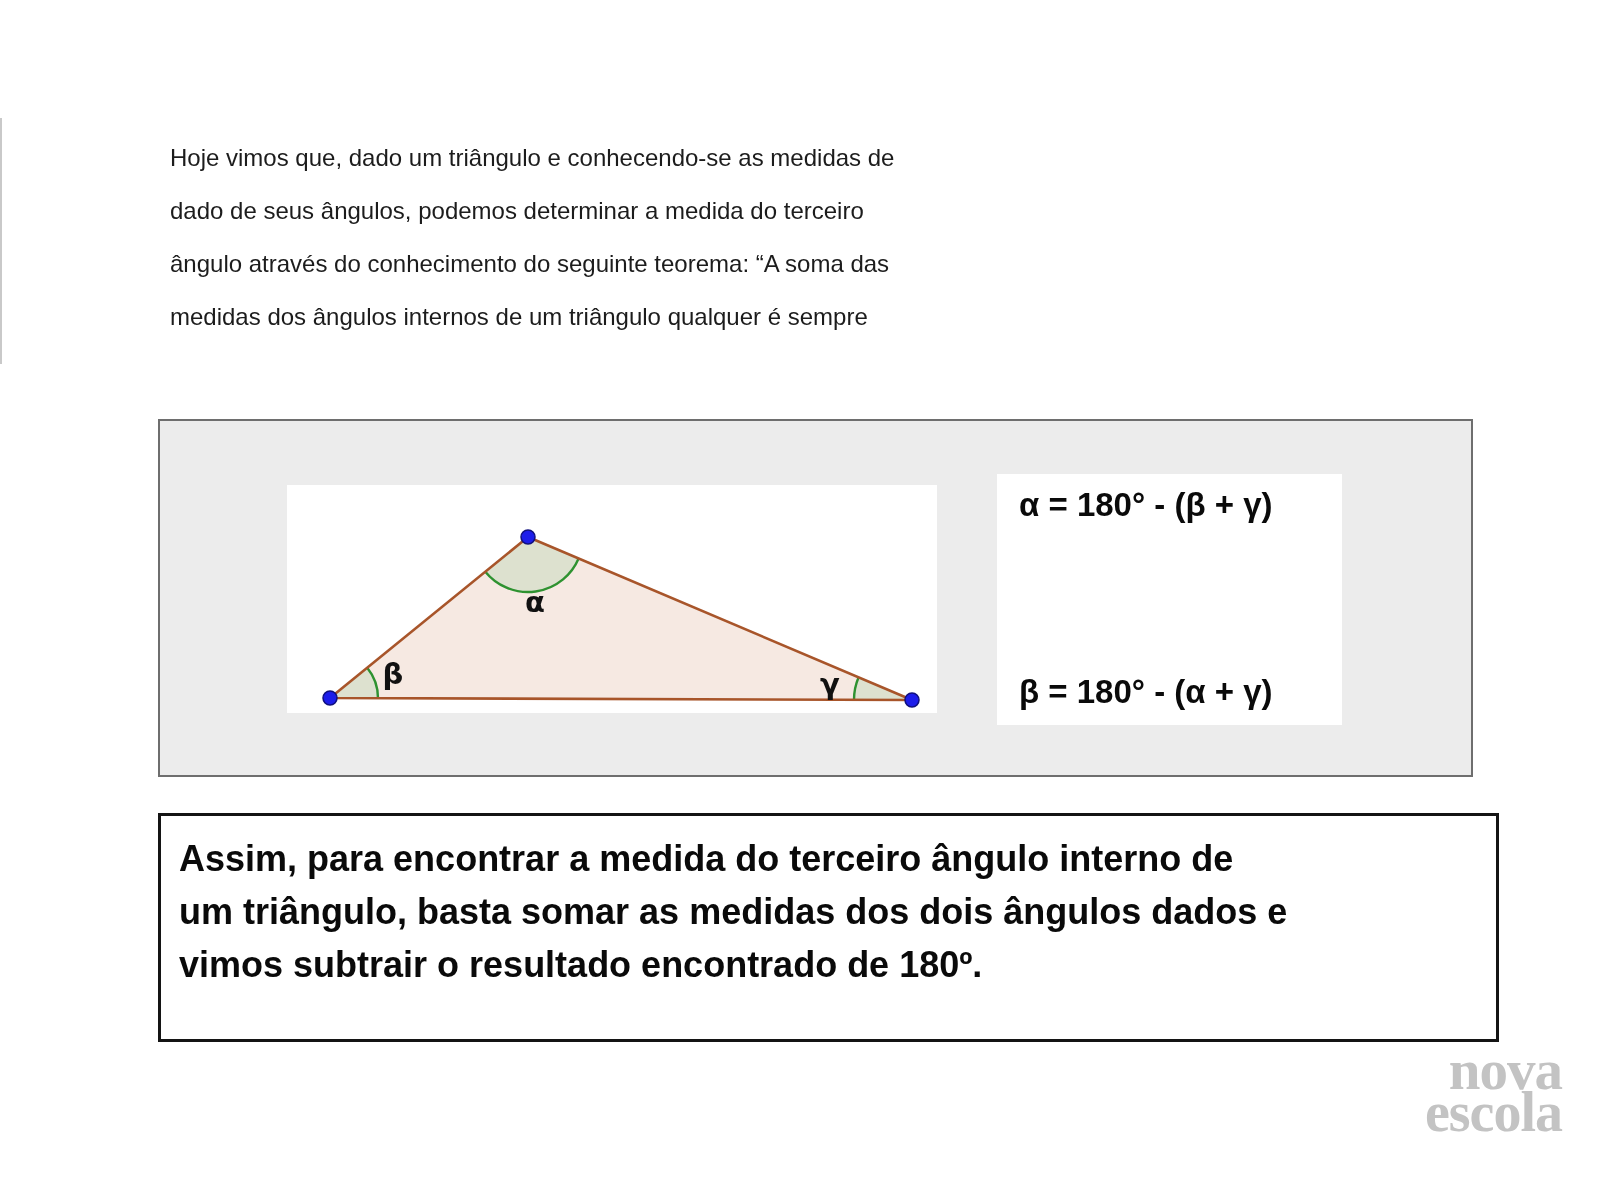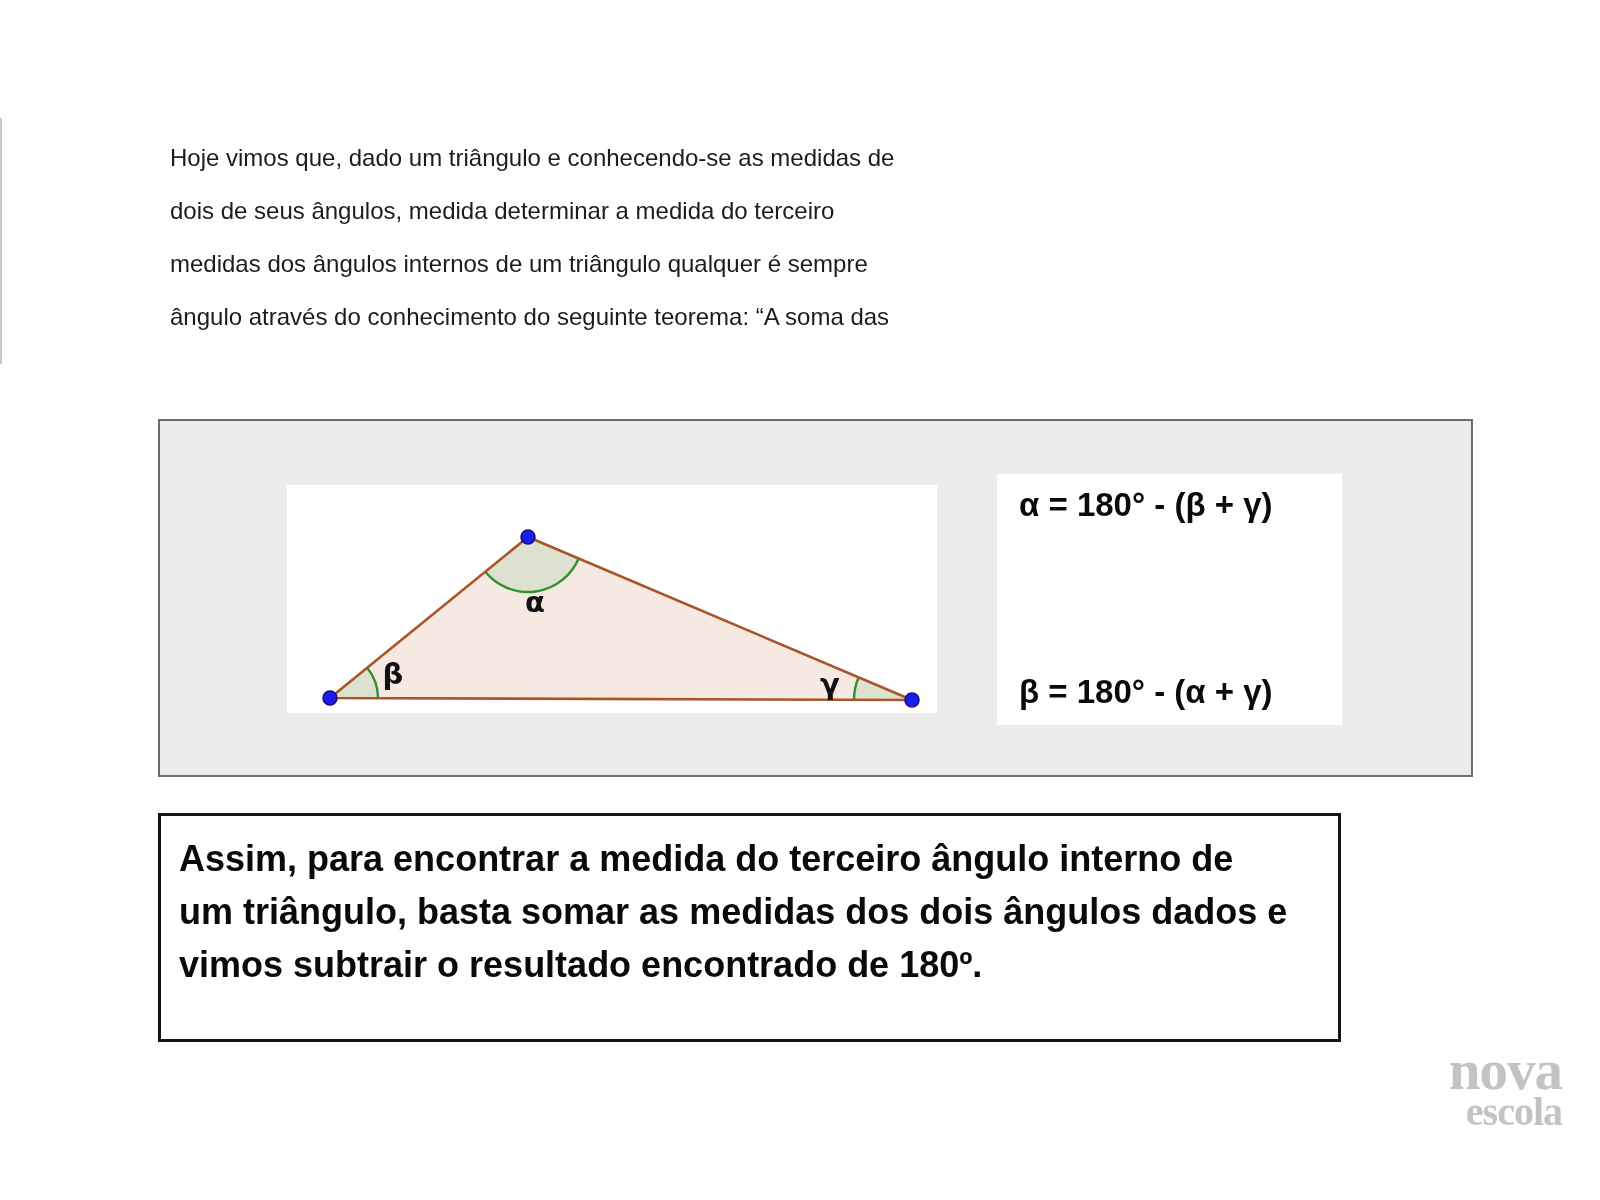--- a/index.html
+++ b/index.html
@@ -31,51 +31,51 @@
     background: #ffffff;
     display: flex; flex-direction: column; justify-content: space-between;
     padding: 12px 0 14px 22px;
   }
   .formula-line {
     font-weight: 700; font-size: 33px; color: #0a0a0a;
     font-family: "Liberation Sans", sans-serif; white-space: nowrap;
   }
 
   .conclusion-box {
-    position: absolute; left: 158px; top: 813px; width: 1183px; height: 229px;
+    position: absolute; left: 158px; top: 813px; width: 1341px; height: 229px;
     background: #ffffff; border: 3px solid #141414;
     padding: 16px 18px;
   }
   .conclusion-box .line {
     font-weight: 700; font-size: 36px; line-height: 53px; color: #0a0a0a;
   }
 
   .logo {
     position: absolute; right: 38px; top: 1048px; text-align: right;
     font-family: "Liberation Serif", serif; font-weight: 700;
     color: #c3c3c3; letter-spacing: -1px;
   }
   .logo .l1 { font-size: 57px; line-height: 44px; }
-  .logo .l2 { font-size: 40px; line-height: 40px; }
+  .logo .l2 { font-size: 56px; line-height: 40px; }
 
   svg text {
     font-family: "DejaVu Sans", sans-serif; font-weight: 700;
     font-size: 29px; fill: #111111;
   }
 </style>
 </head>
 <body>
 
 <div class="left-accent"></div>
 
 <div class="intro">
   <div class="line">Hoje vimos que, dado um triângulo e conhecendo-se as medidas de</div>
-  <div class="line">dois de seus ângulos, medida determinar a medida do terceiro</div>
+  <div class="line">dado de seus ângulos, podemos determinar a medida do terceiro</div>
+  <div class="line">ângulo através do conhecimento do seguinte teorema: “A soma das</div>
   <div class="line">medidas dos ângulos internos de um triângulo qualquer é sempre</div>
-  <div class="line">ângulo através do conhecimento do seguinte teorema: “A soma das</div>
 </div>
 
 <div class="figure-panel">
 
   <div class="triangle-box">
     <svg width="650" height="228" viewBox="0 0 650 228">
 
       <polygon points="241,52 43,213 625,215" fill="#f6e9e2" stroke="none"></polygon>
 
       <path d="M241,52 L198.3,86.7 A55,55 0 0 0 291.6,73.5 Z" fill="#dde1cf" stroke="none"></path>

